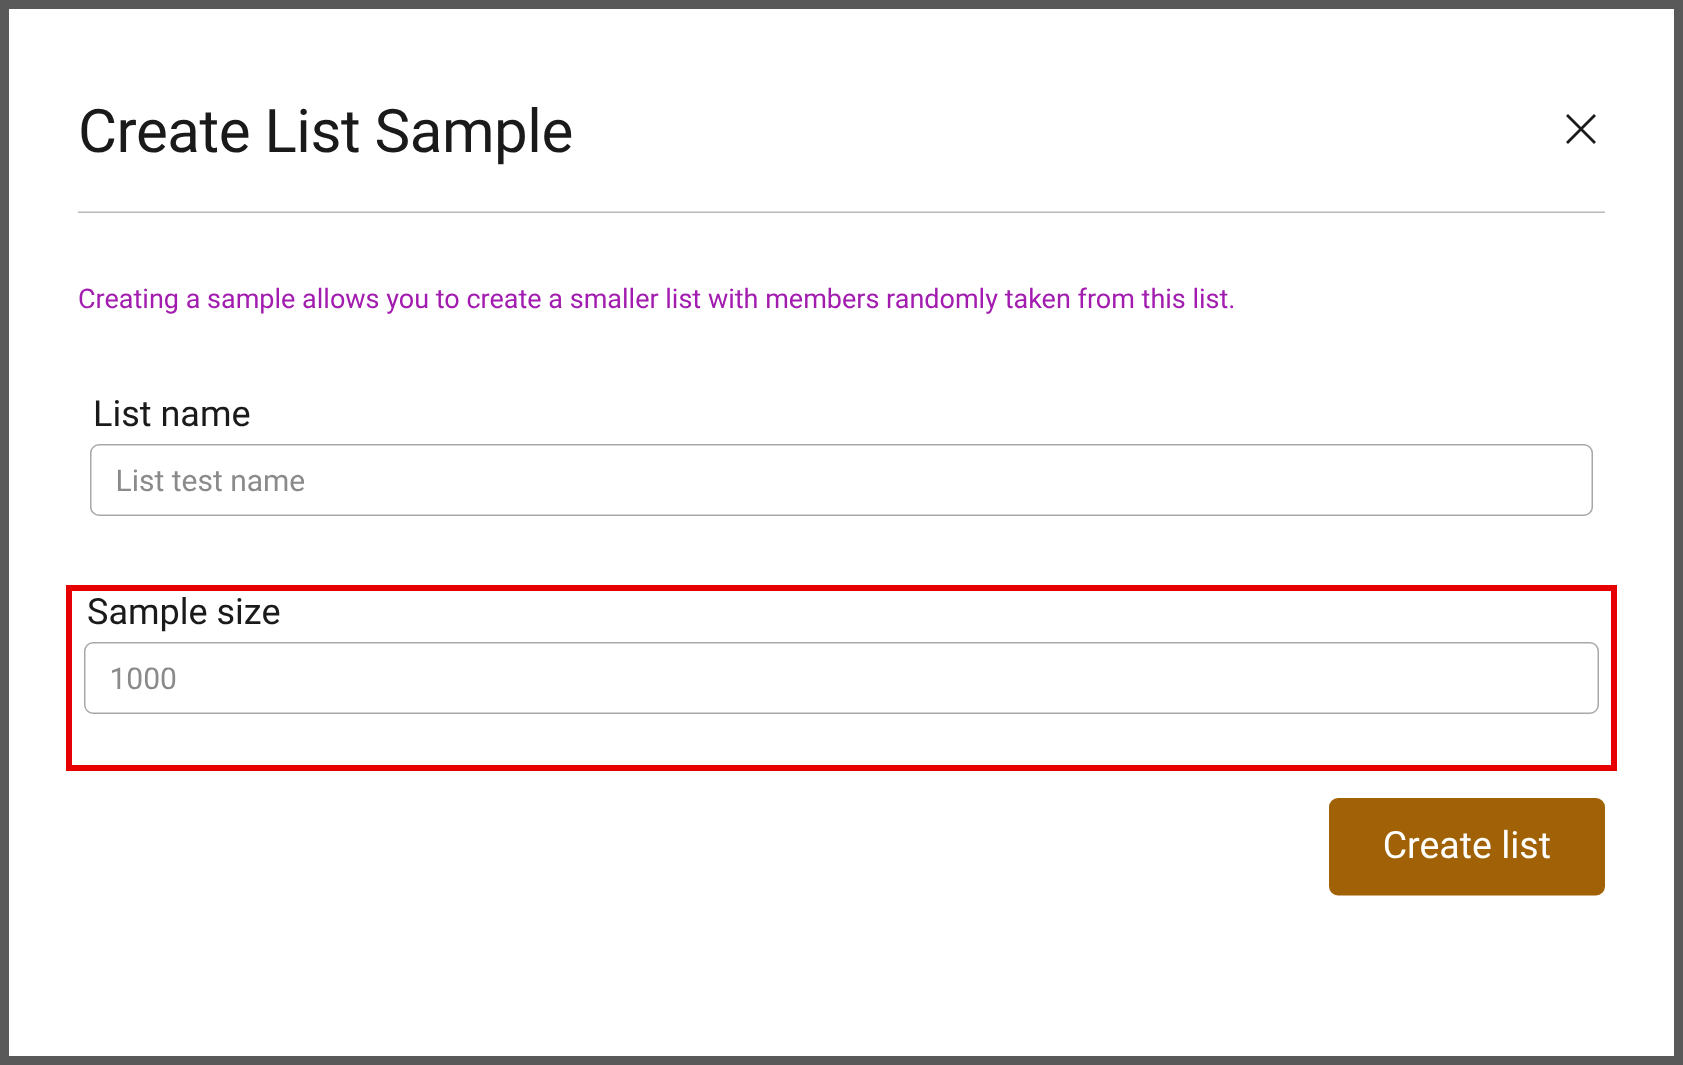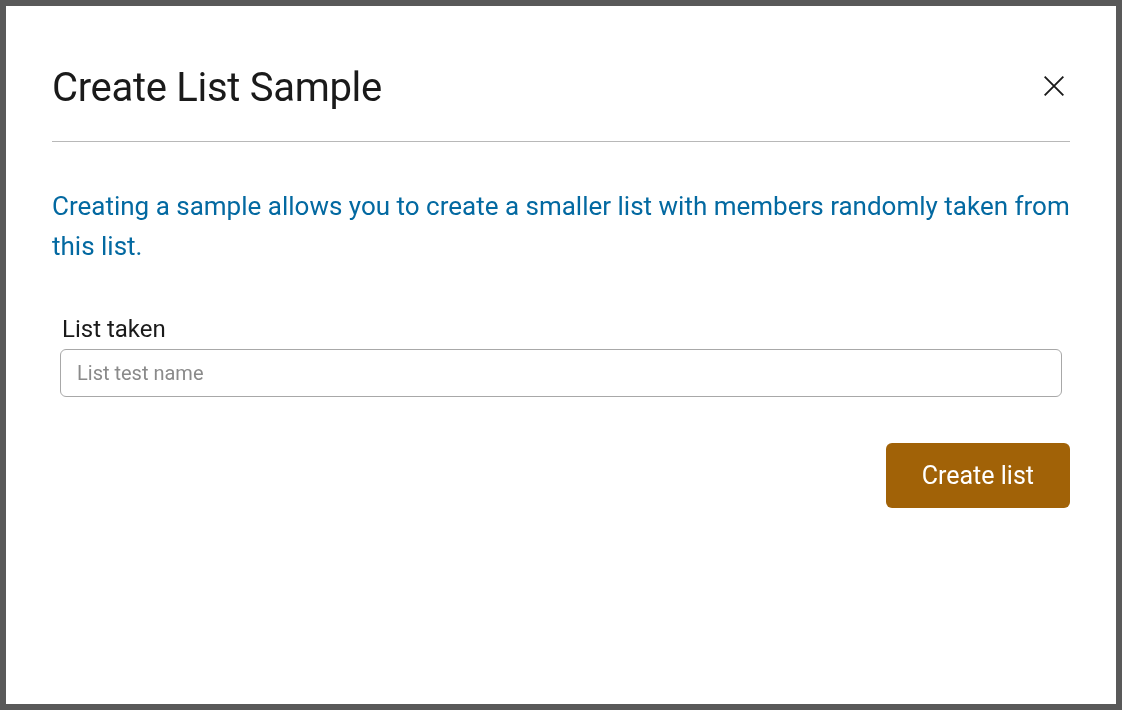--- a/index.html
+++ b/index.html
@@ -46,23 +46,23 @@
       stroke: #1a1a1a;
       stroke-width: 1.6;
     }
     .divider {
       border: none;
       border-top: 1px solid #b8b8b8;
       margin-top: 30px;
       margin-bottom: 44px;
     }
     .description {
-      font-size: 26px;
+      font-size: 18px;
       line-height: 1.55;
-      color: #0369a1;
+      color: #a21caf;
       margin-bottom: 44px;
     }
     .form-group {
       margin-bottom: 30px;
       padding: 4px 8px 16px 8px;
     }
     .form-group.highlighted {
       border: 4px solid #e60000;
       padding: 0px 4px 34px 4px;
       margin-left: -8px;
@@ -123,21 +123,25 @@
         <path d="M4 4 L20 20 M20 4 L4 20"></path>
       </svg>
     </button>
   </div>
 
   <hr class="divider">
 
   <p class="description">Creating a sample allows you to create a smaller list with members randomly taken from this list.</p>
 
   <div class="form-group">
-    <label class="form-label">List taken</label>
+    <label class="form-label">List name</label>
     <input type="text" class="form-input" placeholder="List test name" style="">
   </div>
 
+  <div class="form-group highlighted">
+    <label class="form-label">Sample size</label>
+    <input type="text" class="form-input" placeholder="1000" style="">
+  </div>
 
   <div class="dialog-footer">
     <button class="create-btn">Create list</button>
   </div>
 </div>
 
 </body></html>

